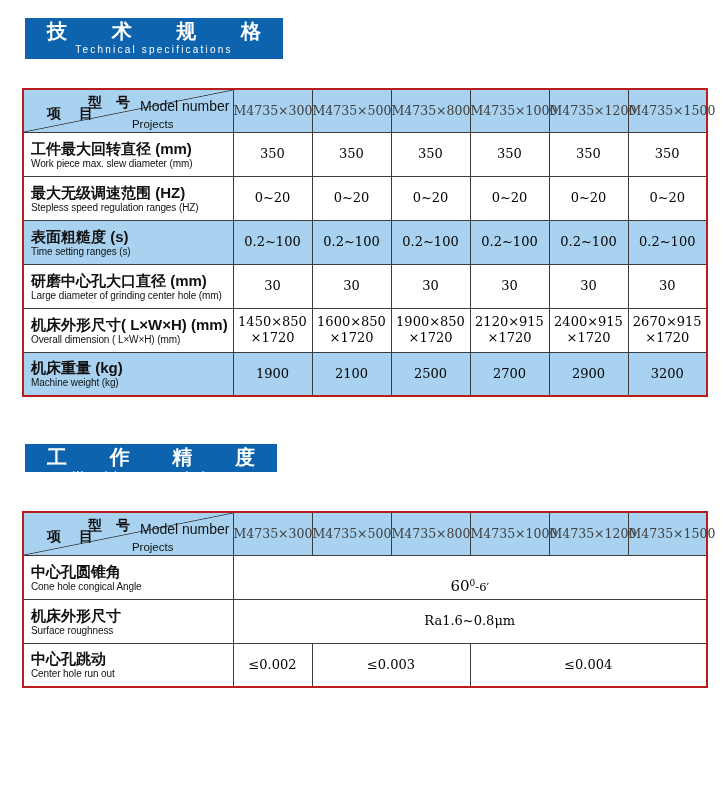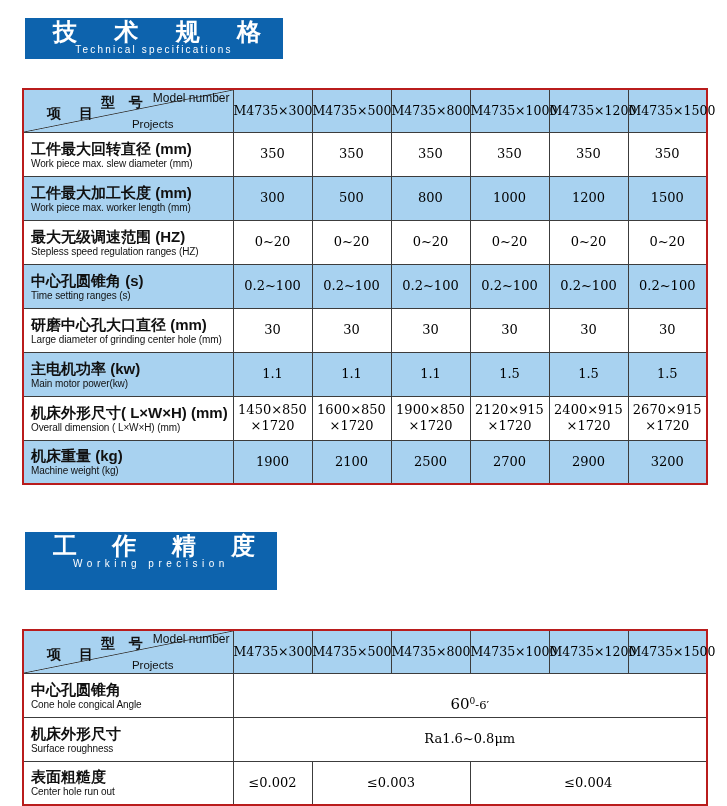--- a/index.html
+++ b/index.html
@@ -4,58 +4,58 @@
 <style>
   html,body{margin:0;padding:0;}
   body{
     width:727px;height:806px;background:#ffffff;
     font-family:"Liberation Sans",sans-serif;color:#111;
     overflow:hidden;
   }
   
   .banner{background:#0d63ad;color:#fff;}
   .banner .bcn{
-    font-weight:bold;font-size:24px;line-height:23px;
-    padding:2px 22px 0 28px;
+    font-weight:bold;font-size:20px;line-height:23px;
+    padding:2px 22px 0 22px;
     text-align:justify;text-align-last:justify;
   }
   .banner .ben{
     font-size:10px;line-height:13px;text-align:center;
     letter-spacing:2.2px;white-space:nowrap;
   }
   .b1{width:258px;height:41px;margin:18px 0 0 25px;}
-  .b2{width:252px;height:58px;margin:47px 0 0 25px;}
+  .b2{width:252px;height:28px;margin:47px 0 0 25px;}
   .b2 .ben{letter-spacing:4.5px;}
 
   
   table{
     border-collapse:collapse;table-layout:fixed;width:684px;
     margin-left:22px;border:2px solid #b91c1c;
   }
   .t1{margin-top:29px;}
   .t2{margin-top:39px;}
   td,th{border:1px solid #3c3c3c;padding:0;}
   .blue{background:#a8d2f0;}
   thead tr{height:43px;}
   tbody tr{height:44px;}
 
   th.model{
     background:#a8d2f0;font-weight:normal;
-    font-family:"DejaVu Serif",serif;font-size:12.5px;color:#000000;
+    font-family:"DejaVu Serif",serif;font-size:12.5px;color:#404040;
     text-align:center;vertical-align:middle;
   }
   
   th.corner{
     background-color:#a8d2f0;position:relative;
     background-image:linear-gradient(to bottom right,
       transparent calc(50% - 0.8px),#3c3c3c 50%,transparent calc(50% + 0.8px));
   }
   .corner-top{position:absolute;top:1px;right:3px;display:flex;gap:5px;}
   .corner-top .ccn{font-size:14px;font-weight:bold;letter-spacing:5px;margin-top:3px;}
-  .corner-top .cen{font-size:12px;font-weight:normal;letter-spacing:0;}
+  .corner-top .cen{font-size:14px;font-weight:normal;margin-top:7px;letter-spacing:0;}
   .corner-bot{position:absolute;left:23px;bottom:1px;display:flex;gap:4px;align-items:flex-end;}
   .corner-bot .ccn{font-size:14px;font-weight:bold;letter-spacing:7px;margin-bottom:8px;}
   .corner-bot .cen{font-size:11.5px;font-weight:normal;margin-bottom:1px;padding-left:28px;}
 
   td.label{
     text-align:left;vertical-align:middle;padding-left:7px;overflow:hidden;
   }
   td.label .lcn{font-size:15px;font-weight:bold;line-height:19px;white-space:nowrap;}
   td.label .len{font-size:10px;line-height:12px;white-space:nowrap;letter-spacing:-0.1px;}
 
@@ -114,79 +114,55 @@
           <div class="lcn">工件最大回转直径 (mm)</div>
           <div class="len">Work piece max. slew diameter (mm)</div>
         </td>
         <td class="val">350</td>
         <td class="val">350</td>
         <td class="val">350</td>
         <td class="val">350</td>
         <td class="val">350</td>
         <td class="val">350</td>
       </tr>
-      <tr class="blue">
-        <td class="label">
-          <div class="lcn">工件最大加工长度 (mm)</div>
-          <div class="len">Work piece max. worker length (mm)</div>
-        </td>
-        <td class="val">300</td>
-        <td class="val">500</td>
-        <td class="val">800</td>
-        <td class="val">1000</td>
-        <td class="val">1200</td>
-        <td class="val">1500</td>
-      </tr>
       <tr>
         <td class="label">
           <div class="lcn">最大无级调速范围 (HZ)</div>
           <div class="len">Stepless speed regulation ranges (HZ)</div>
         </td>
         <td class="val">0~20</td>
         <td class="val">0~20</td>
         <td class="val">0~20</td>
         <td class="val">0~20</td>
         <td class="val">0~20</td>
         <td class="val">0~20</td>
       </tr>
       <tr class="blue">
         <td class="label">
-          <div class="lcn">中心孔圆锥角 (s)</div>
+          <div class="lcn">表面粗糙度 (s)</div>
           <div class="len">Time setting ranges (s)</div>
         </td>
         <td class="val">0.2~100</td>
         <td class="val">0.2~100</td>
         <td class="val">0.2~100</td>
         <td class="val">0.2~100</td>
         <td class="val">0.2~100</td>
         <td class="val">0.2~100</td>
       </tr>
       <tr>
         <td class="label">
           <div class="lcn">研磨中心孔大口直径 (mm)</div>
           <div class="len">Large diameter of grinding center hole (mm)</div>
         </td>
         <td class="val">30</td>
         <td class="val">30</td>
         <td class="val">30</td>
         <td class="val">30</td>
         <td class="val">30</td>
         <td class="val">30</td>
-      </tr>
-      <tr class="blue">
-        <td class="label">
-          <div class="lcn">主电机功率 (kw)</div>
-          <div class="len">Main motor power(kw)</div>
-        </td>
-        <td class="val">1.1</td>
-        <td class="val">1.1</td>
-        <td class="val">1.1</td>
-        <td class="val">1.5</td>
-        <td class="val">1.5</td>
-        <td class="val">1.5</td>
       </tr>
       <tr>
         <td class="label">
           <div class="lcn">机床外形尺寸( L×W×H) (mm)</div>
           <div class="len">Overall dimension ( L×W×H) (mm)</div>
         </td>
         <td class="val">1450×850
 ×1720</td>
         <td class="val">1600×850
 ×1720</td>
@@ -261,21 +237,21 @@
       </tr>
       <tr>
         <td class="label">
           <div class="lcn">机床外形尺寸</div>
           <div class="len">Surface roughness</div>
         </td>
         <td class="val" colspan="6">Ra1.6~0.8μm</td>
       </tr>
       <tr>
         <td class="label">
-          <div class="lcn">表面粗糙度</div>
+          <div class="lcn">中心孔跳动</div>
           <div class="len">Center hole run out</div>
         </td>
         <td class="val" colspan="1">≤0.002</td>
         <td class="val" colspan="2">≤0.003</td>
         <td class="val" colspan="3">≤0.004</td>
       </tr>
     </tbody>
   </table>
 
 </div>

